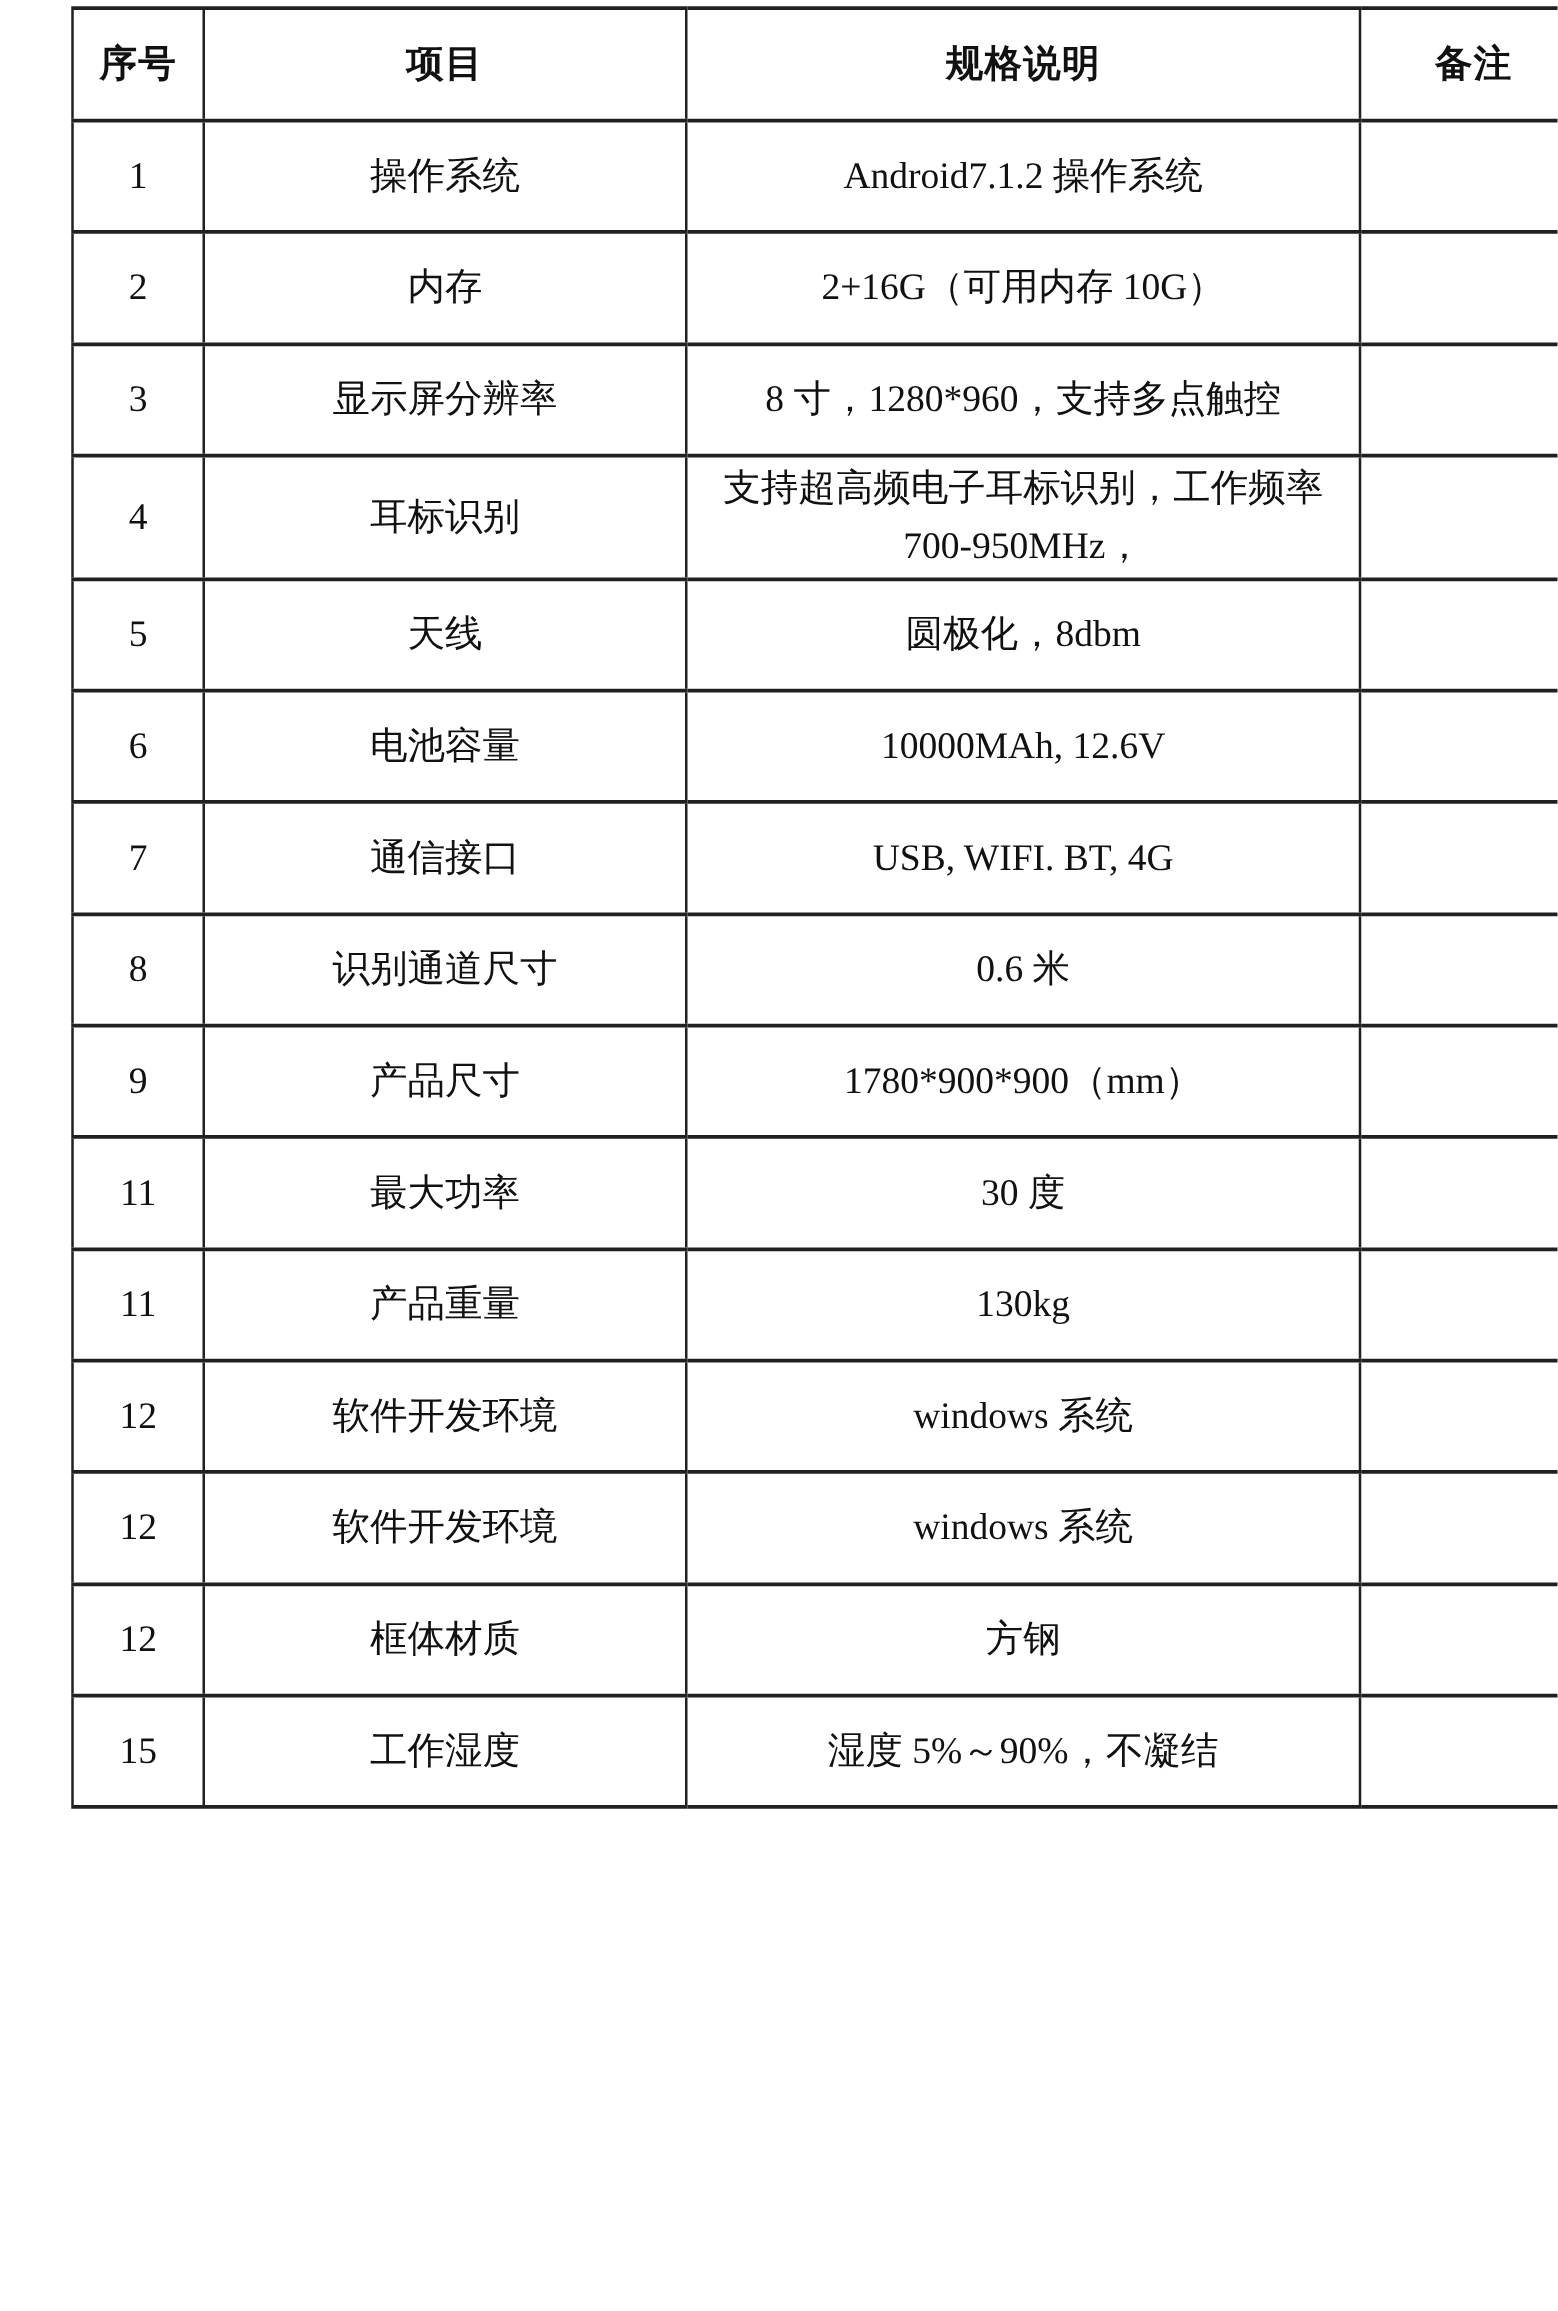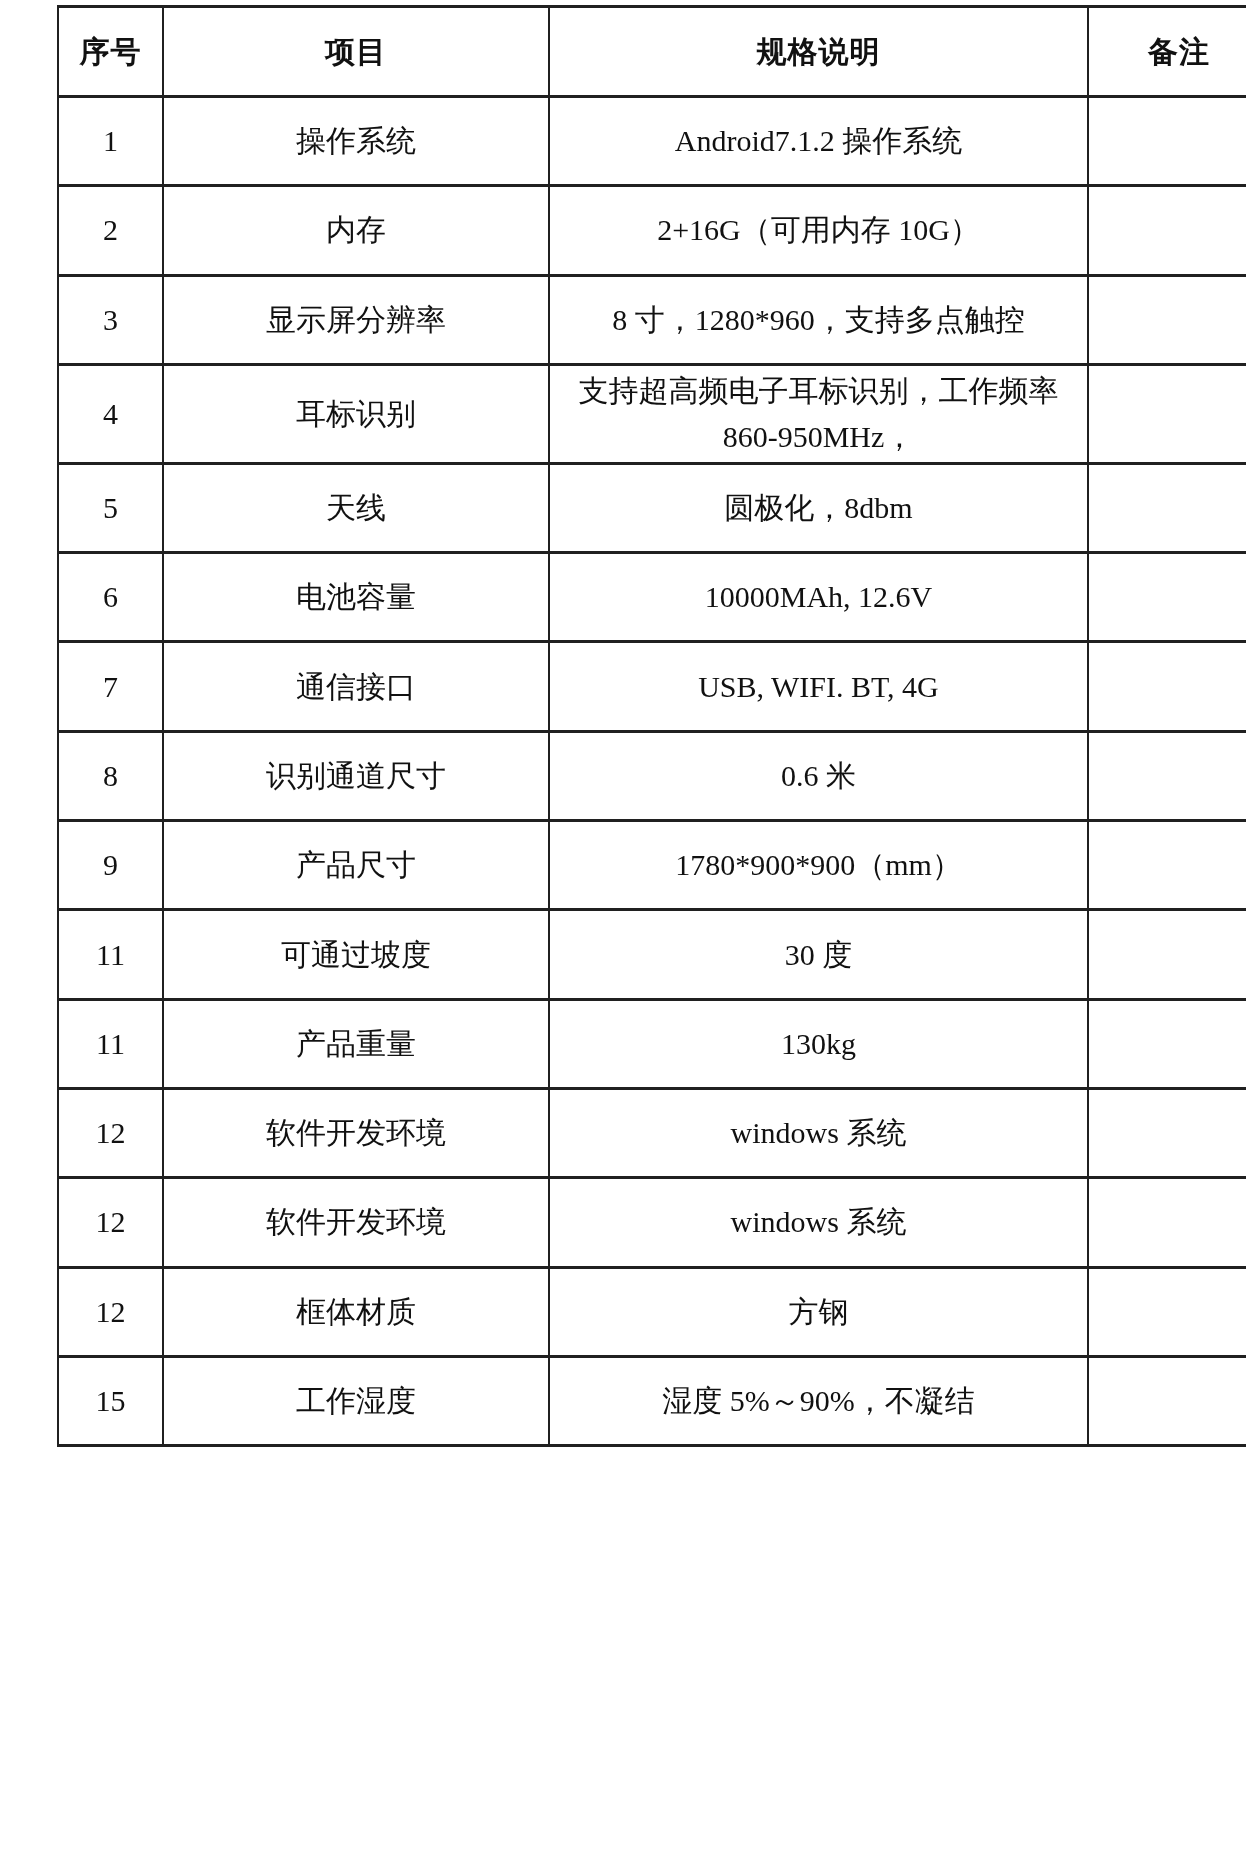--- a/index.html
+++ b/index.html
@@ -82,21 +82,21 @@
     </tr>
     <tr>
       <td>3</td>
       <td>显示屏分辨率</td>
       <td>8 寸，1280*960，支持多点触控</td>
       <td></td>
     </tr>
     <tr>
       <td>4</td>
       <td>耳标识别</td>
-      <td>支持超高频电子耳标识别，工作频率 860-950MHz，</td>
+      <td>支持超高频电子耳标识别，工作频率 700-950MHz，</td>
       <td></td>
     </tr>
     <tr>
       <td>5</td>
       <td>天线</td>
       <td>圆极化，8dbm</td>
       <td></td>
     </tr>
     <tr>
       <td>6</td>
@@ -117,21 +117,21 @@
       <td></td>
     </tr>
     <tr>
       <td>9</td>
       <td>产品尺寸</td>
       <td>1780*900*900（mm）</td>
       <td></td>
     </tr>
     <tr>
       <td>11</td>
-      <td>可通过坡度</td>
+      <td>最大功率</td>
       <td>30 度</td>
       <td></td>
     </tr>
     <tr>
       <td>11</td>
       <td>产品重量</td>
       <td>130kg</td>
       <td></td>
     </tr>
     <tr>

